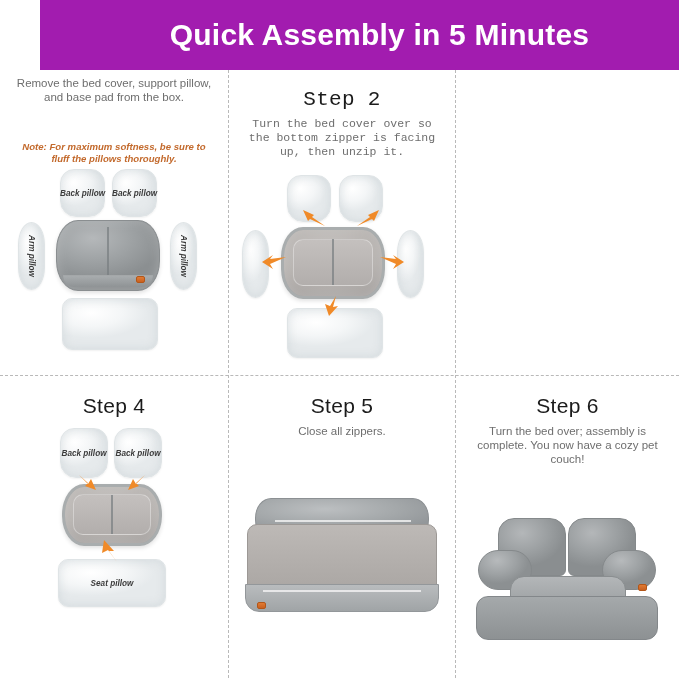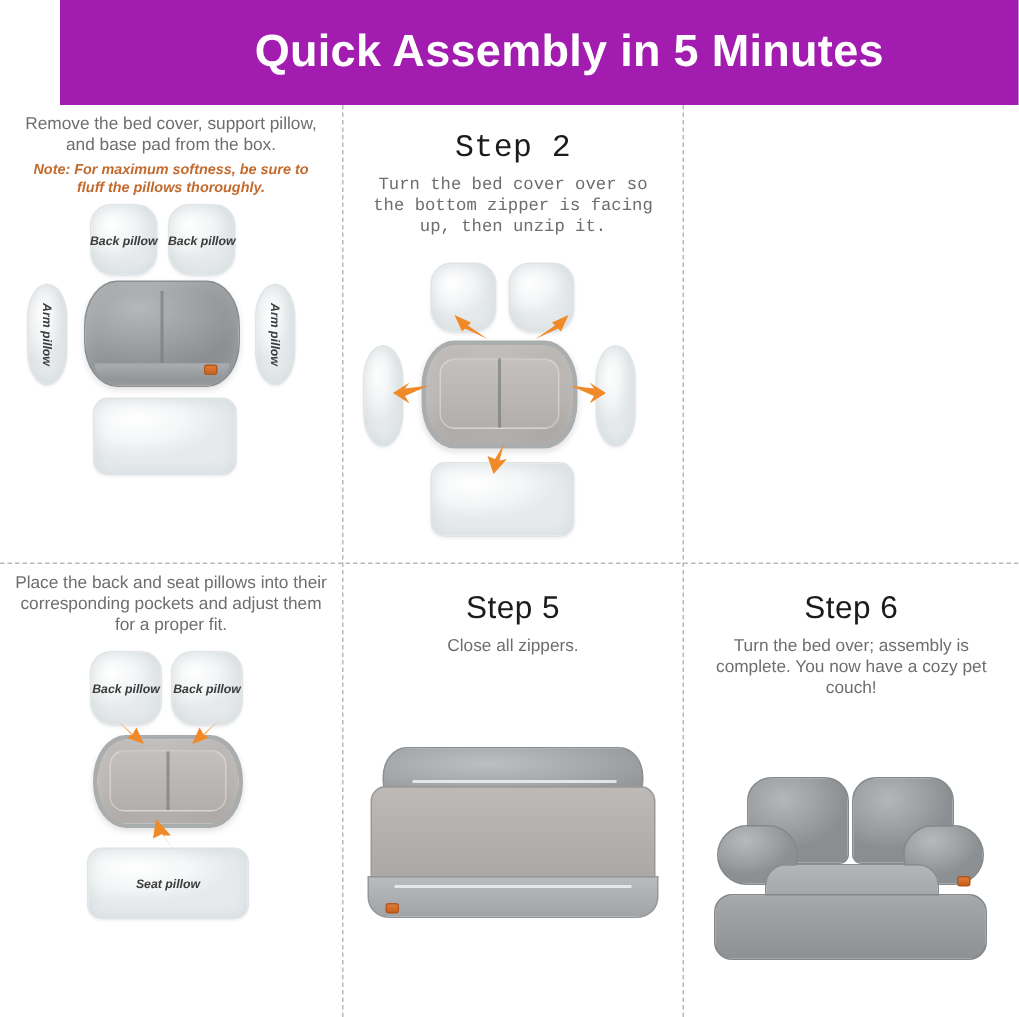--- a/index.html
+++ b/index.html
@@ -50,20 +50,21 @@
     margin-top:18px; font-weight:normal; letter-spacing:0.3px;
   }
   .step-desc {
     text-align:center; font-size:11.5px; color:#6e6e6e;
     line-height:14px; padding:6px 10px 0 10px;
   }
   .step-note {
     text-align:center; font-size:9.6px; color:#c36a2d;
     font-style:italic; font-weight:bold; line-height:11.5px;
     padding:4px 22px 0 22px;
+    margin-top:33px;
   }
 
   
   .stage { position:relative; width:100%; }
 
   
   .pw {
     position:absolute;
     background:
       radial-gradient(60% 50% at 30% 28%, #ffffff 0%, #f4f6f7 55%, #e6eaec 100%);
@@ -242,21 +243,21 @@
           <path d="M1 4 L17 6 L14 2 L25 9 L14 16 L17 11 Z" fill="#f08a28"></path>
         </svg>
         <svg class="arrow" style="left:93px; top:130px; width:20px; height:22px;" viewBox="0 0 20 22">
           <path d="M14 1 L11 12 L16 11 L7 21 L3 9 L8 11 Z" fill="#f08a28"></path>
         </svg>
       </div>
     </div>
 
 
     <div class="cell c4">
-      <div class="step-desc">Place the back and seat pillows into their corresponding pockets and adjust them for a proper fit.</div>
+      <div class="step-title">Step 4</div>
 
       <div class="stage" style="height:190px; margin-top:10px;">
         <div class="pw sq" style="left:60px; top:0px; width:48px; height:50px;">
           <div class="lbl">Back pillow</div>
         </div>
         <div class="pw sq" style="left:114px; top:0px; width:48px; height:50px;">
           <div class="lbl">Back pillow</div>
         </div>
 
         <div class="cover flat" style="left:62px; top:56px; width:100px; height:62px;">

